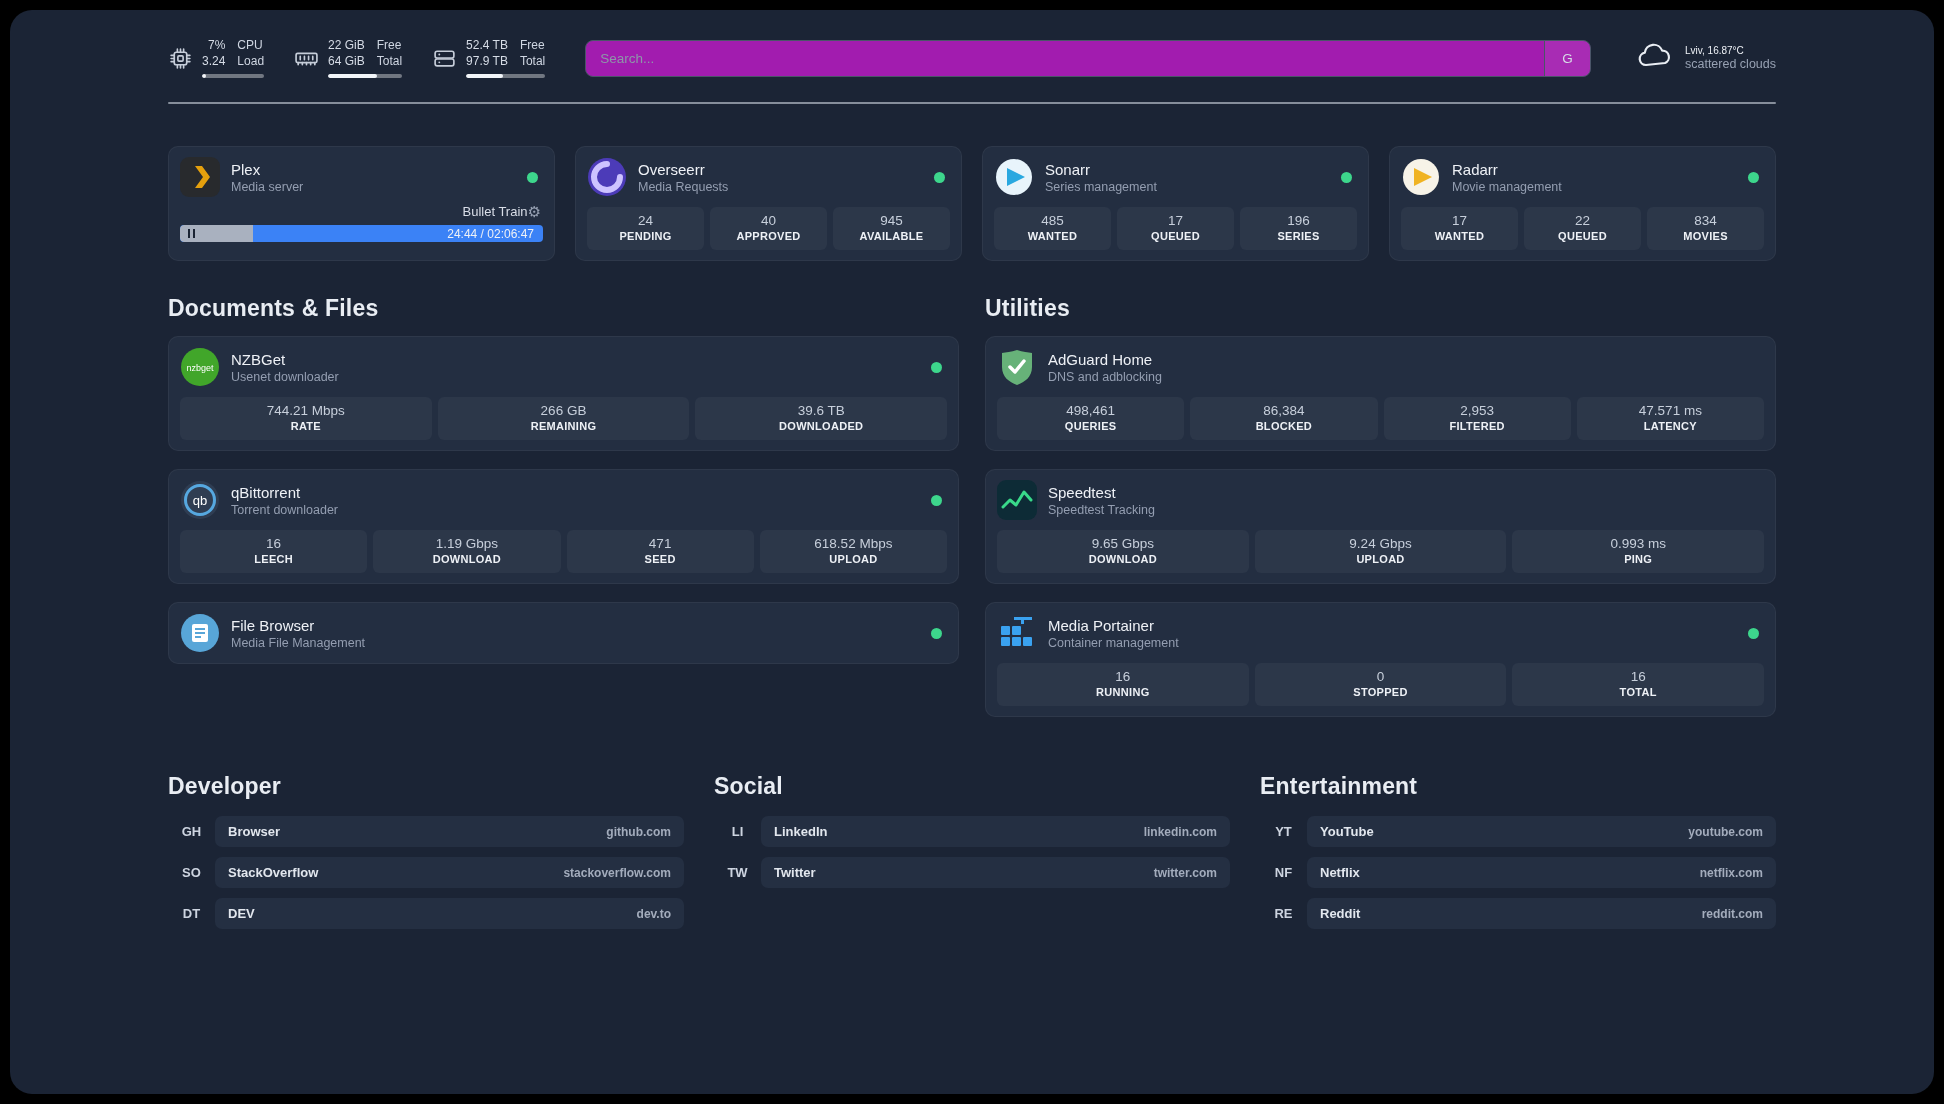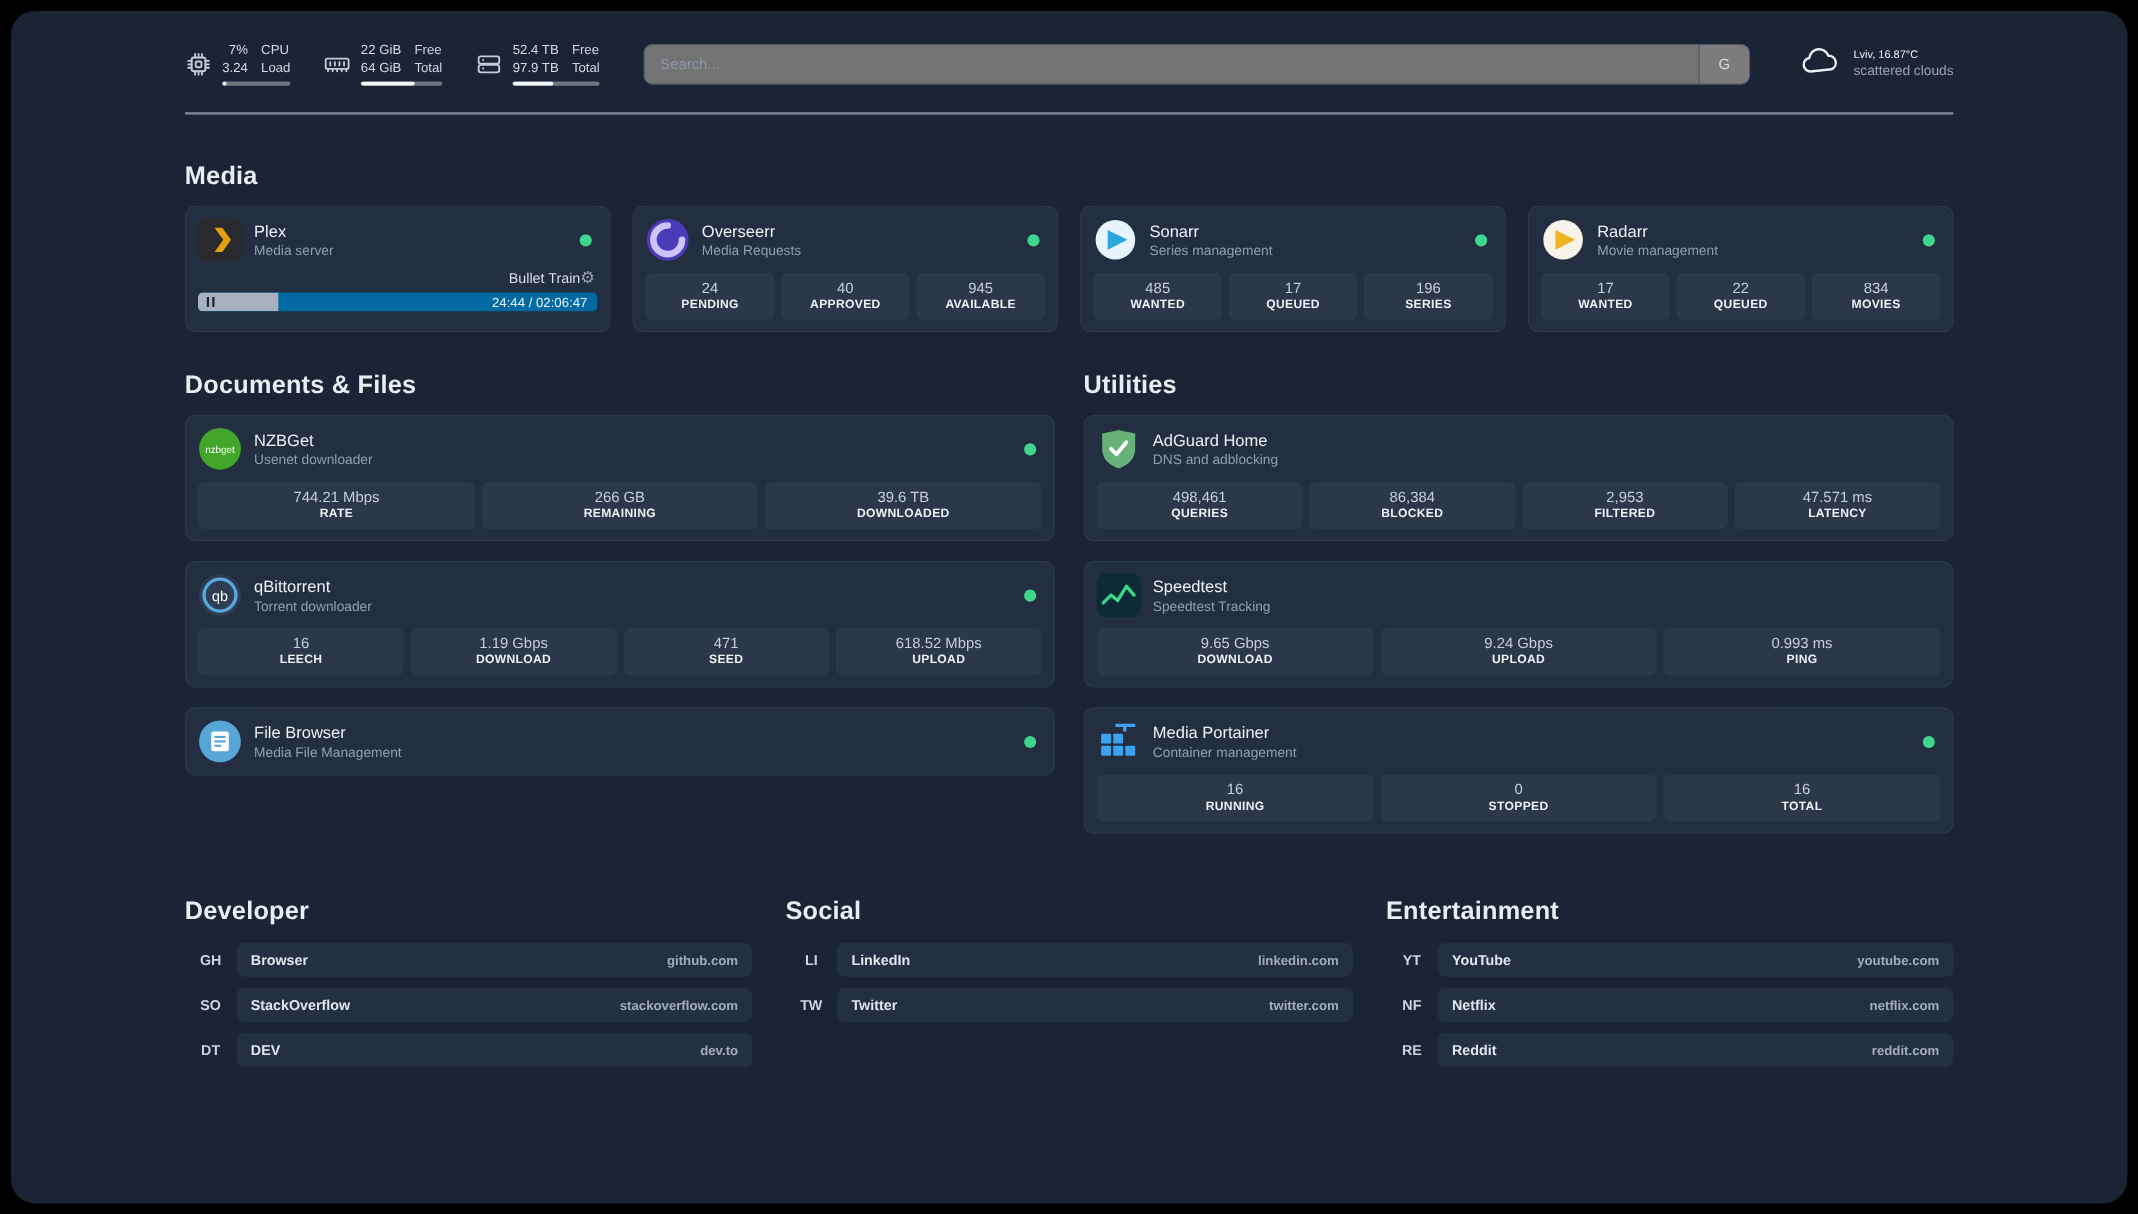--- a/index.html
+++ b/index.html
@@ -10,21 +10,21 @@
   
   .topbar{display:flex;align-items:center;}
   .hw-cluster{display:flex;gap:30px;align-items:center;}
   .hw{display:flex;gap:9px;align-items:center;}
   .hw-icon svg{display:block;}
   .hw-grid{display:grid;grid-template-columns:auto auto;column-gap:12px;font-size:12px;color:#d6dce6;line-height:1.3;}
   .hw-val{text-align:right;white-space:nowrap;}
   .hw-lab{text-align:left;color:#cfd6e2;}
   .hw-bar{height:4px;background:rgba(255,255,255,.38);border-radius:2px;margin-top:5px;overflow:hidden;}
   .hw-bar i{display:block;height:100%;background:#f2f5f9;border-radius:2px;}
-  .search-wrap{flex:1;display:flex;align-items:stretch;height:37px;margin:0 44px 0 40px;background:#737373;border:1px solid #4a5568;border-radius:8px;overflow:hidden;}
+  .search-wrap{flex:1;display:flex;align-items:stretch;height:37px;margin:0 44px 0 40px;background:#a21caf;border:1px solid #4a5568;border-radius:8px;overflow:hidden;}
   .search-input{flex:1;background:transparent;border:none;outline:none;color:#e2e7ef;font:13.5px "Liberation Sans",sans-serif;padding:0 14px;}
   .search-input::placeholder{color:#8d97a9;}
   .search-btn{width:46px;border:none;border-left:1px solid #4a5568;background:rgba(255,255,255,.07);color:#d6dce6;font-size:13.5px;cursor:pointer;font-family:"Liberation Sans",sans-serif;}
   .weather{display:flex;align-items:center;gap:10px;}
   .weather-loc{font-size:10px;color:#eef1f6;}
   .weather-cond{font-size:12.5px;color:#97a1b3;margin-top:1px;}
   .divider{height:2px;background:rgba(222,229,238,.55);border-radius:1px;margin-top:24px;}
 
   
   .section-title{font-size:23px;font-weight:600;color:#e9edf3;letter-spacing:.2px;}
@@ -44,21 +44,21 @@
   .stats-row{display:flex;gap:6px;margin-top:10px;}
   .stat-cell{flex:1;background:#2c3749;border-radius:6px;text-align:center;padding:6px 4px 8px;}
   .stat-value{font-size:13.5px;color:#c7cfdb;}
   .stat-label{font-size:11px;font-weight:700;color:#eef1f6;margin-top:2px;letter-spacing:.3px;}
 
   
   .player{margin-top:7px;}
   .player-top{display:flex;justify-content:flex-end;align-items:center;padding:0 2px;}
   .track{font-size:13px;color:#d9dee8;}
   .gear{font-size:15px;color:#97a1b3;cursor:pointer;line-height:1;}
-  .player-bar{position:relative;height:17px;border-radius:4px;background:#0369a1;margin-top:6px;overflow:hidden;}
+  .player-bar{position:relative;height:17px;border-radius:4px;background:#3b82f6;margin-top:6px;overflow:hidden;}
   .player-fill{position:absolute;left:0;top:0;bottom:0;background:#a9b1bf;border-radius:4px 0 0 4px;}
   .pause{position:absolute;left:8px;top:4px;width:7px;height:9px;border-left:2.5px solid #1b2433;border-right:2.5px solid #1b2433;}
   .ptime{position:absolute;right:9px;top:50%;transform:translateY(-50%);font-size:12px;color:#eef1f6;}
 
   
   .bookmarks{display:grid;grid-template-columns:repeat(3,1fr);gap:30px;margin-top:56px;}
   .bm-col .section-title{margin-bottom:16px;}
   .bm-row{display:flex;align-items:center;height:31px;margin-bottom:10px;text-decoration:none;cursor:pointer;font-weight:bold;}
   .bm-abbr{width:47px;flex:none;text-align:center;font-size:13px;color:#cdd4e0;}
   .bm-pill{flex:1;height:100%;display:flex;align-items:center;justify-content:space-between;background:#242f42;border-radius:7px;padding:0 13px;}
@@ -152,21 +152,20 @@
       <div class="weather-text">
         <div class="weather-loc">Lviv, 16.87°C</div>
         <div class="weather-cond">scattered clouds</div>
       </div>
     </div>
   </header>
 
   <div class="divider"></div>
 
   <section class="media-section">
-    <h2 class="section-title">Media</h2>
     <div class="cards-4" id="media-cards">
         <div class="card">
           <div class="card-head">
             <span class="svc-icon">
               <svg viewBox="0 0 40 40">
                 <rect width="40" height="40" rx="9" fill="#282a2d"></rect>
                 <path d="M15 9 h7 l8 11 -8 11 h-7 l8 -11 z" fill="#e5a00d"></path>
               </svg>
             </span>
             <div class="svc-text">

